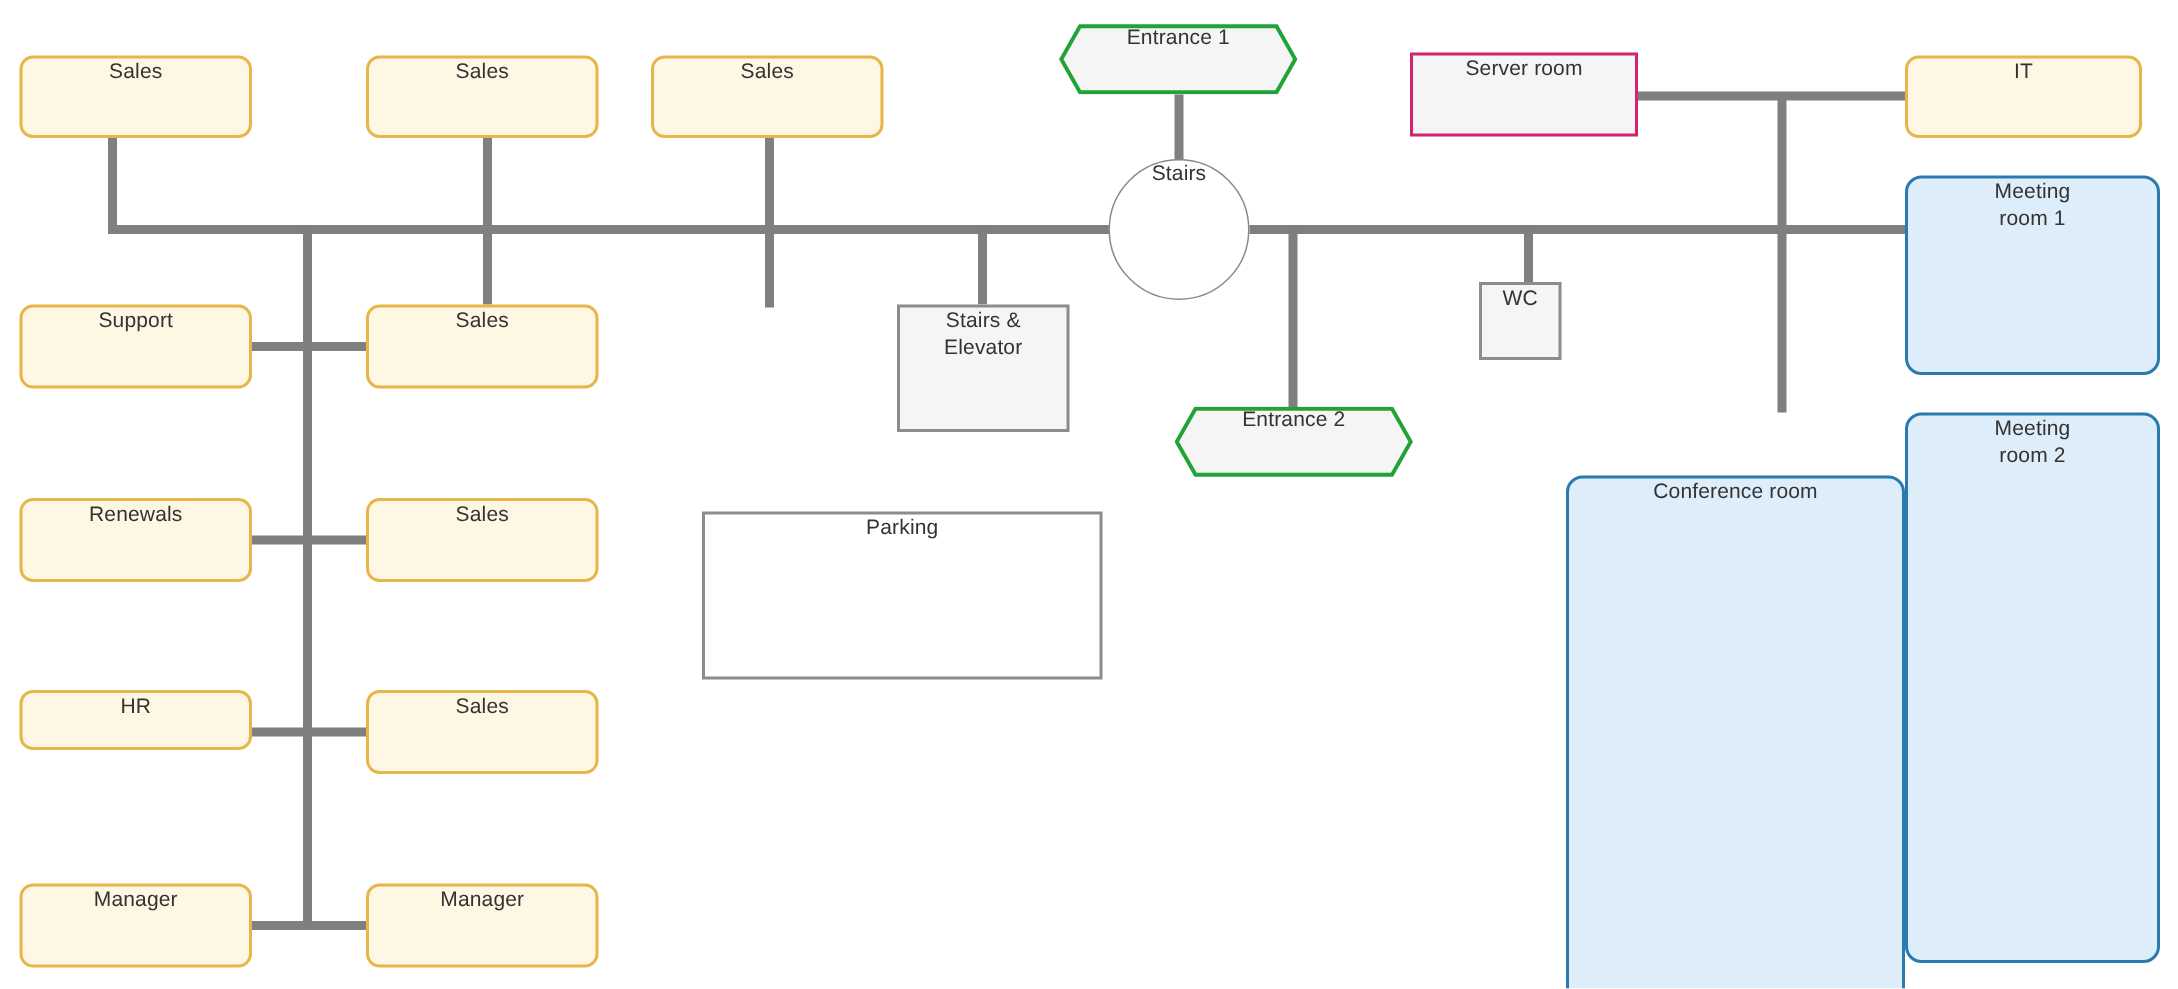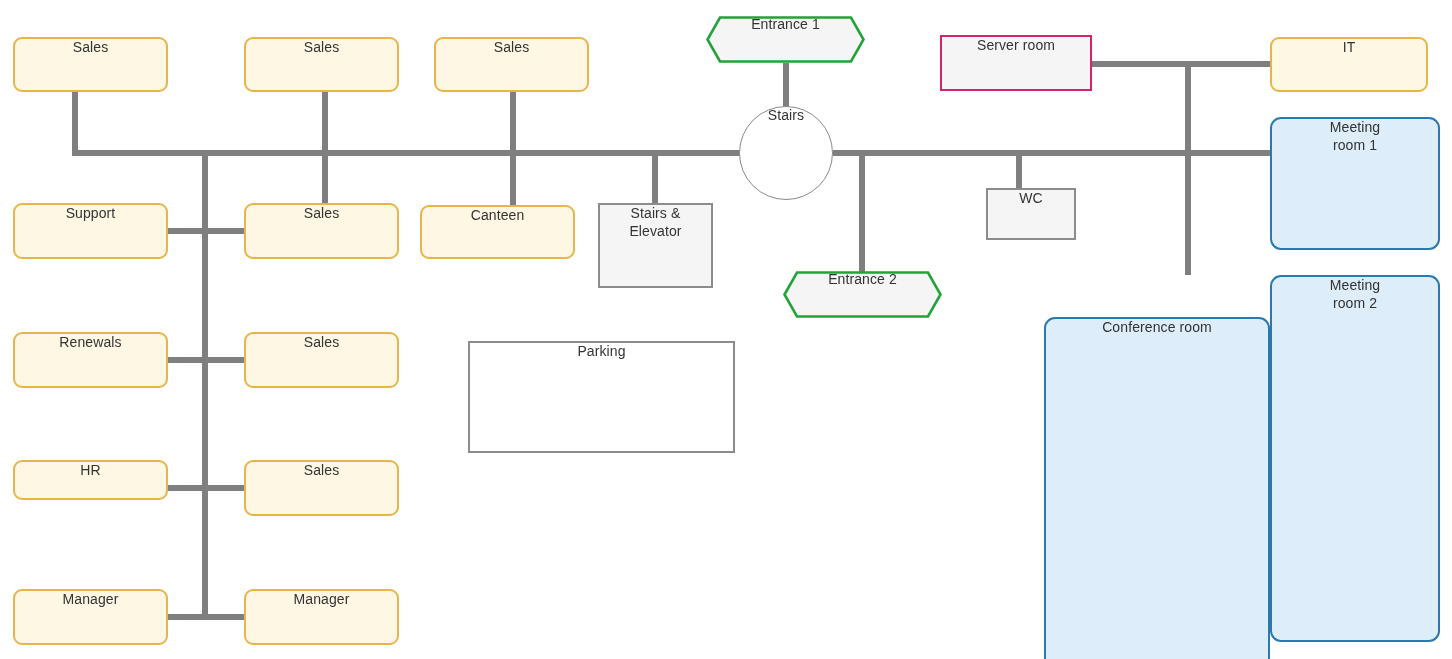--- a/index.html
+++ b/index.html
@@ -167,30 +167,27 @@
   </div>
 
   <div class="node n-dept" style="left:13px;top:203px;width:155px;height:56px;">
     <span class="lbl">Support</span>
   </div>
 
   <div class="node n-dept" style="left:244px;top:203px;width:155px;height:56px;">
     <span class="lbl">Sales</span>
   </div>
 
-  <div class="node n-dept" style="left:420px;top:205px;width:155px;height:54px;">
-    <span class="lbl">Canteen</span>
-  </div>
 
   <div class="node n-plain" style="left:598px;top:203px;width:115px;height:85px;">
     <span class="lbl">Stairs &amp;
 Elevator</span>
   </div>
 
-  <div class="node n-plain" style="left:986px;top:188px;width:90px;height:52px;">
+  <div class="node n-plain" style="left:986px;top:188px;width:55px;height:52px;">
     <span class="lbl">WC</span>
   </div>
 
   <div class="node n-entrance" style="left:783px;top:271px;width:159px;height:47px;">
     <span class="hexwrap">
       <svg viewBox="0 0 159 47" preserveAspectRatio="none" xmlns="http://www.w3.org/2000/svg">
         <polygon points="14,1.5 145,1.5 157.5,23.5 145,45.5 14,45.5 1.5,23.5" fill="#f5f5f5" stroke="#22a338" stroke-width="2.6"></polygon>
       </svg>
     </span>
     <span class="lbl">Entrance 2</span>

